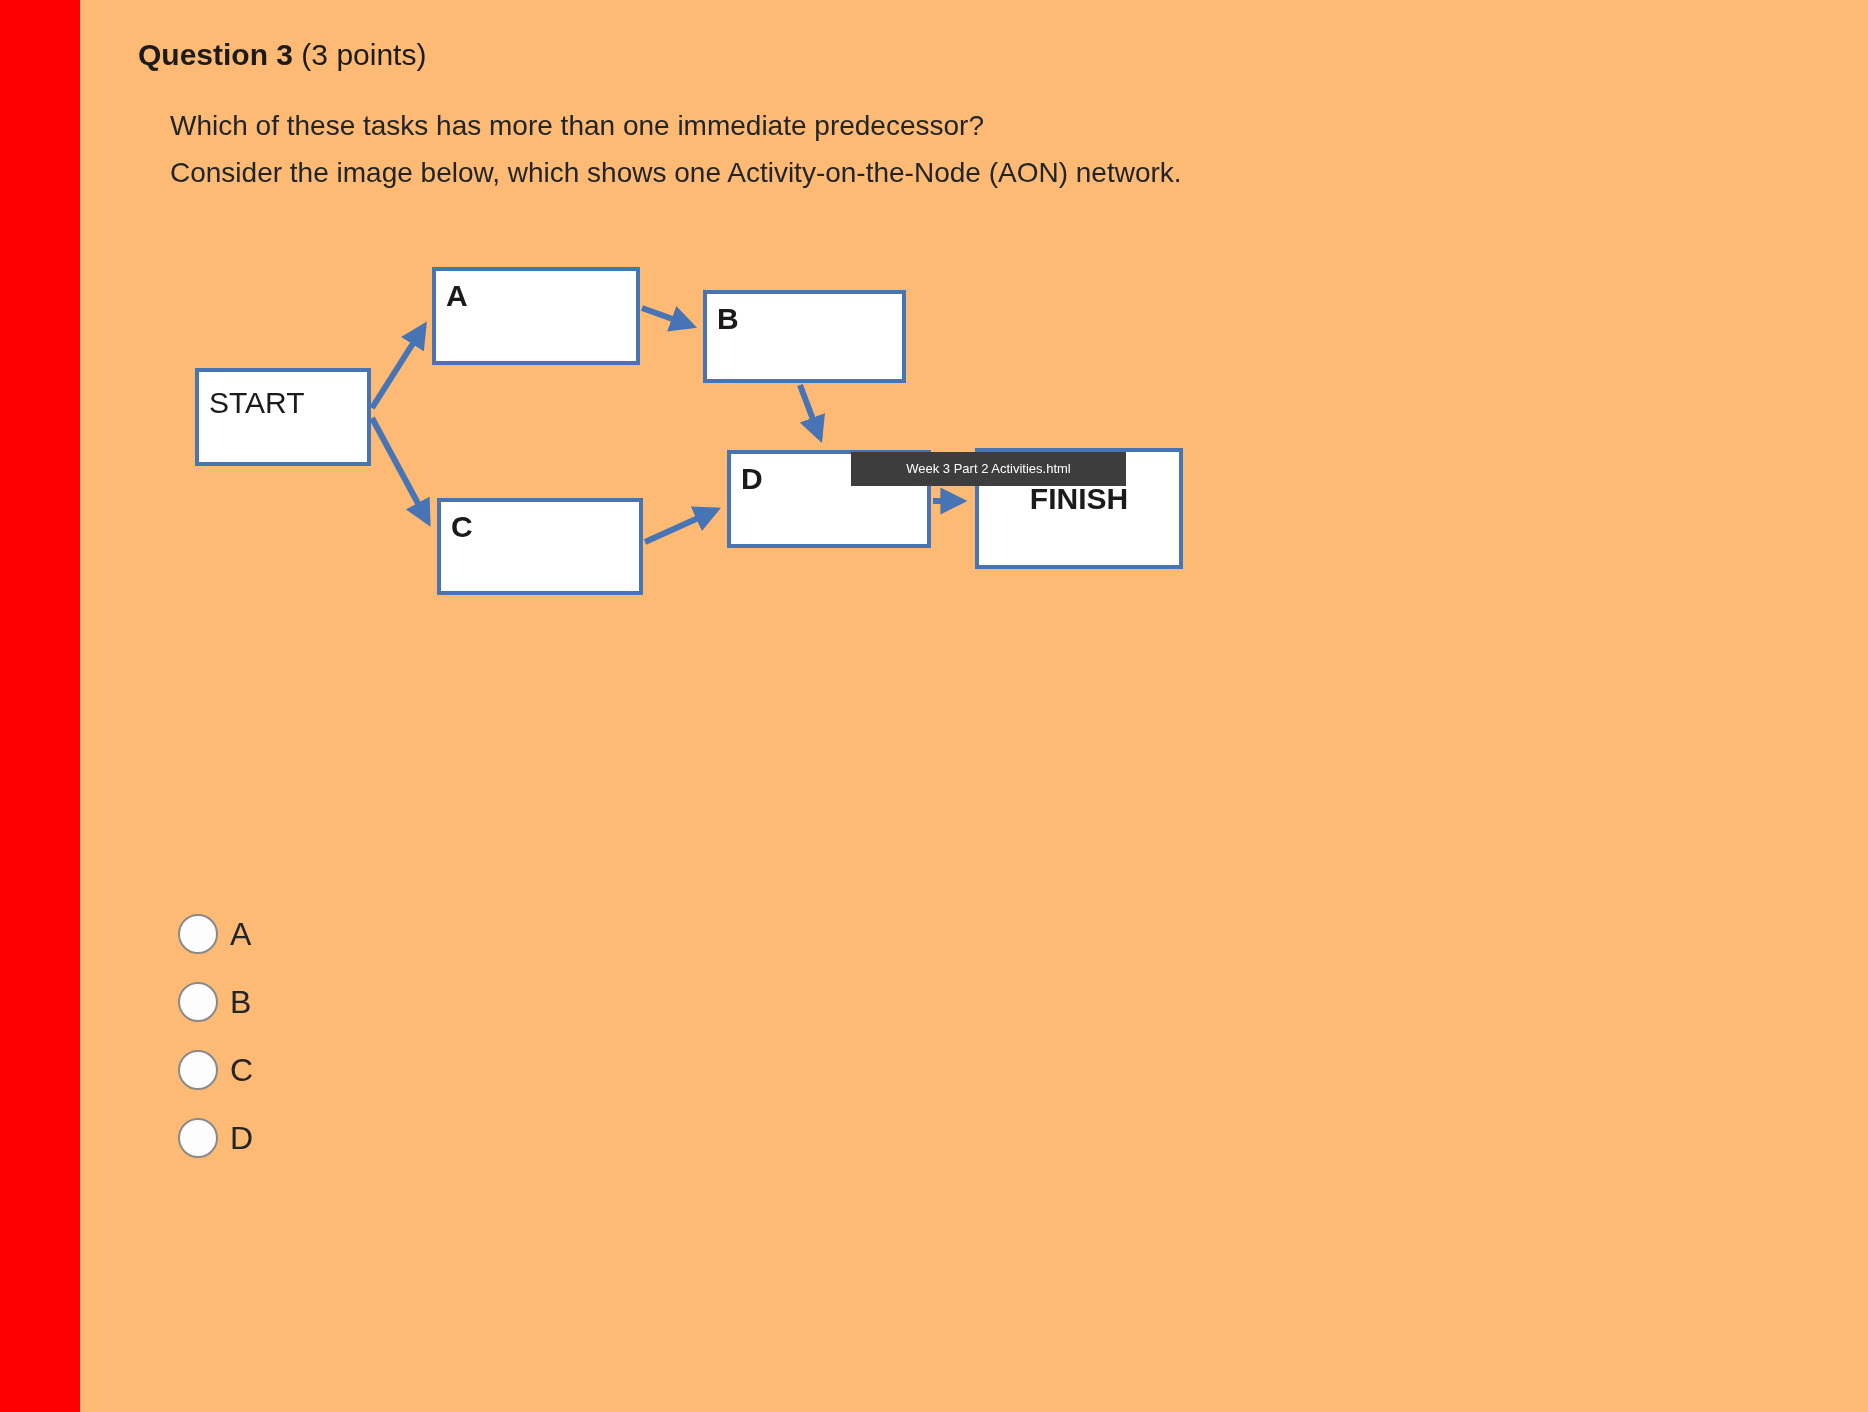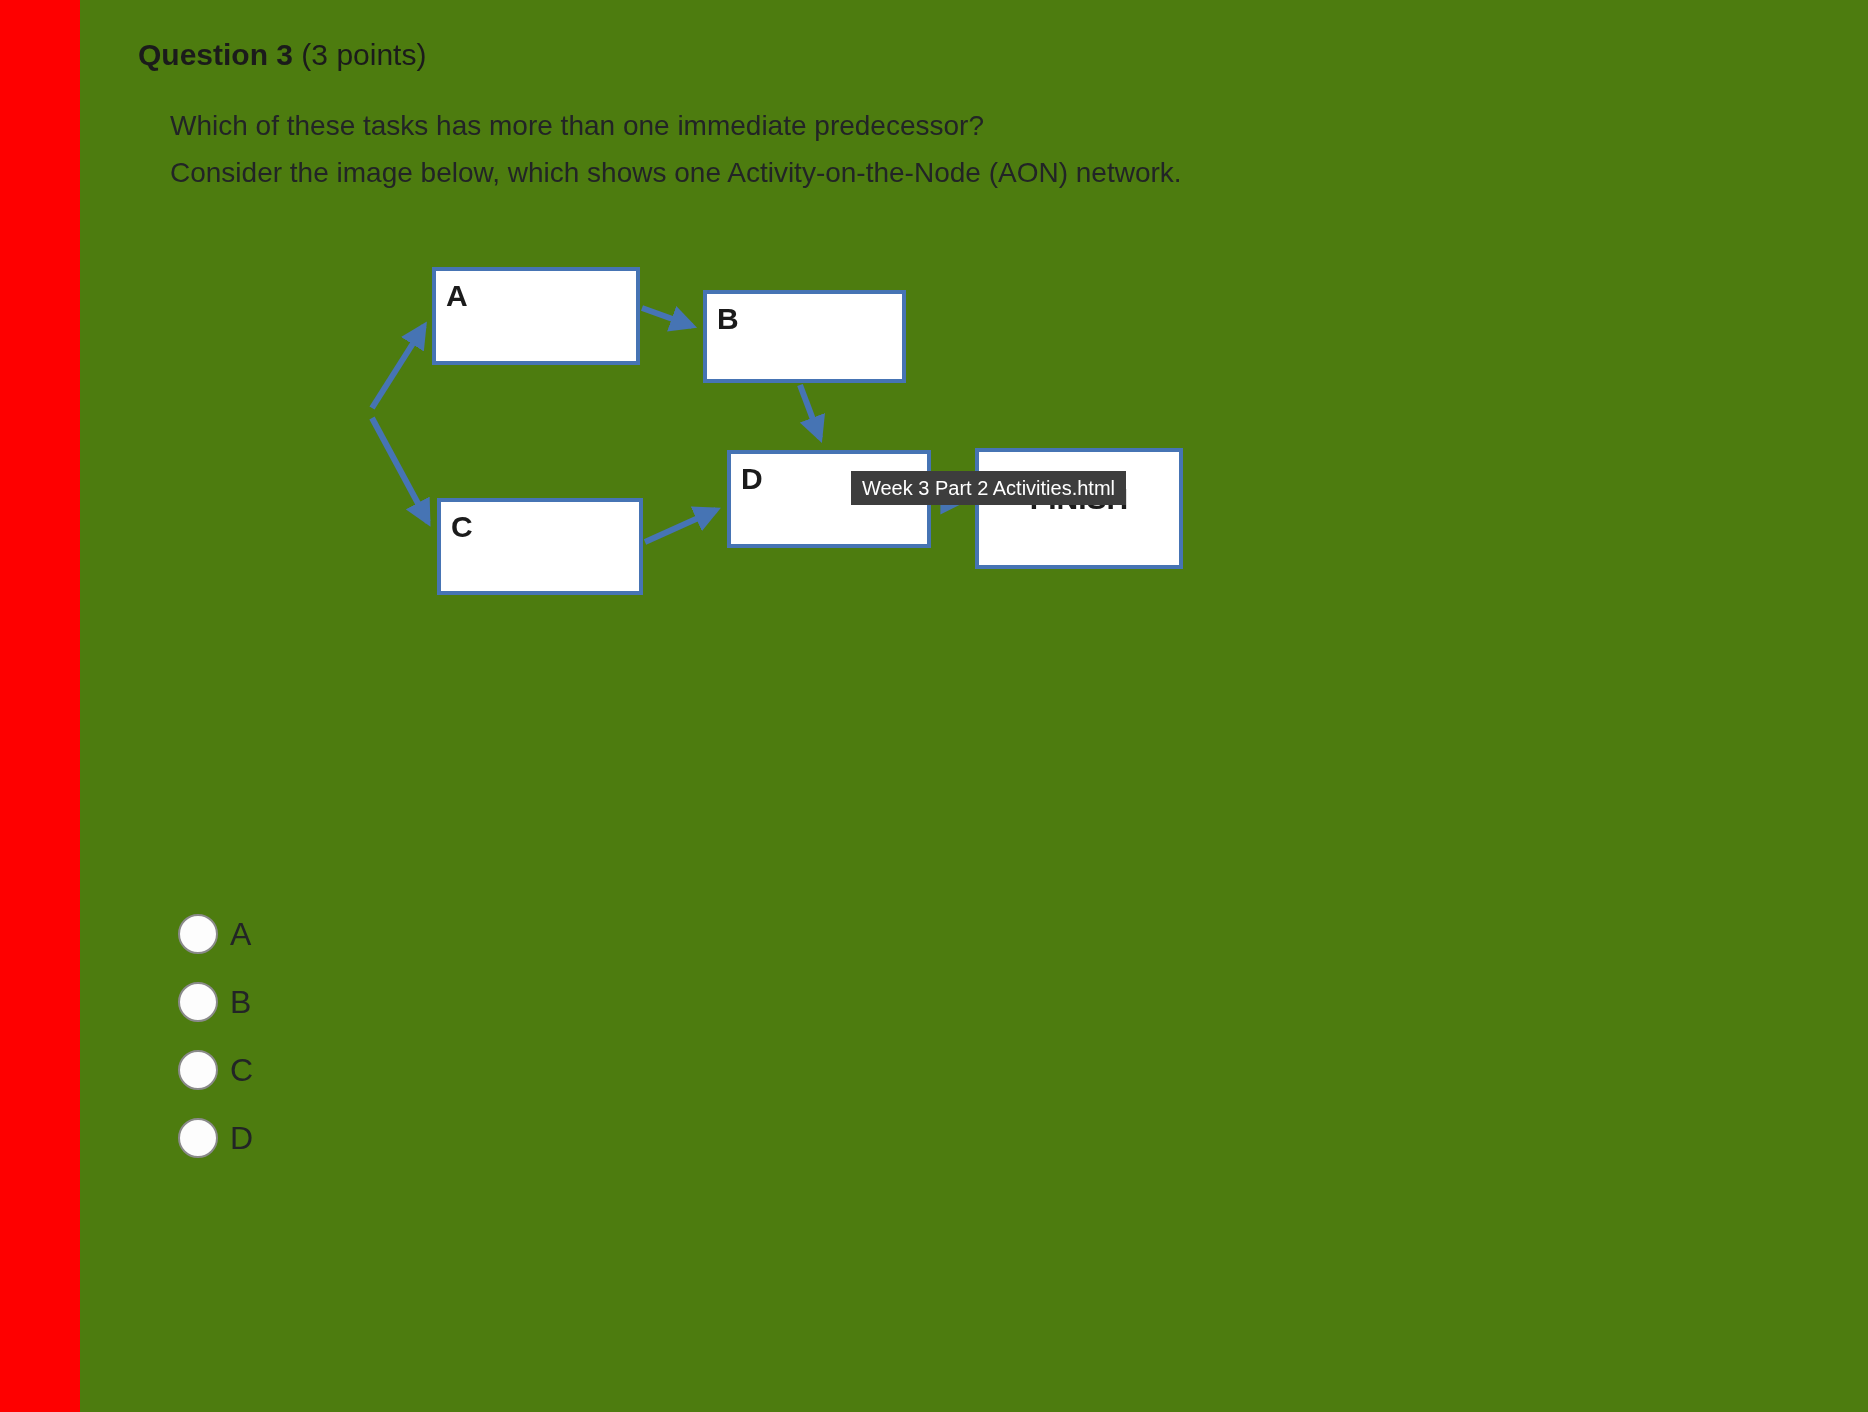--- a/index.html
+++ b/index.html
@@ -1,21 +1,21 @@
 <!DOCTYPE html>
 <html><head>
 <meta charset="utf-8">
 <style>
   * { margin: 0; padding: 0; box-sizing: border-box; }
   html, body { background: #ffffff; font-family: "Liberation Sans", sans-serif; }
   .canvas {
     position: relative;
     width: 1868px;
     height: 1412px;
-    background: #4d7c0f;
+    background: #fdba74;
     overflow: hidden;
   }
   .accent-bar {
     position: absolute;
     left: 0; top: 0;
     width: 80px; height: 1412px;
     background: #fe0000;
   }
   .question-title {
     position: absolute;
@@ -55,25 +55,25 @@
   }
   .node-start { left: 195px; top: 368px; width: 176px; height: 98px; font-weight: 400; padding-top: 14px; }
   .node-a     { left: 432px; top: 267px; width: 208px; height: 98px; }
   .node-b     { left: 703px; top: 290px; width: 203px; height: 93px; }
   .node-c     { left: 437px; top: 498px; width: 206px; height: 97px; }
   .node-d     { left: 727px; top: 450px; width: 204px; height: 98px; }
   .node-finish{ left: 975px; top: 448px; width: 208px; height: 121px; text-align: center; padding: 30px 0 0 0; }
 
   .tooltip {
     position: absolute;
-    left: 851px; top: 471px;
+    left: 851px; top: 452px;
     width: 275px; height: 34px;
     background: #3d3d3d;
     color: #ffffff;
-    font-size: 20px;
+    font-size: 13px;
     line-height: 34px;
     text-align: center;
     white-space: nowrap;
     z-index: 5;
   }
 
   .options {
     position: absolute;
     left: 178px; top: 912px;
   }
@@ -120,20 +120,21 @@
         </marker>
       </defs>
       <line x1="372" y1="408" x2="424" y2="326" stroke="#4674b4" stroke-width="6" marker-end="url(#arrow)"></line>
       <line x1="372" y1="418" x2="428" y2="522" stroke="#4674b4" stroke-width="6" marker-end="url(#arrow)"></line>
       <line x1="642" y1="308" x2="692" y2="326" stroke="#4674b4" stroke-width="6" marker-end="url(#arrow)"></line>
       <line x1="800" y1="385" x2="820" y2="438" stroke="#4674b4" stroke-width="6" marker-end="url(#arrow)"></line>
       <line x1="645" y1="542" x2="716" y2="510" stroke="#4674b4" stroke-width="6" marker-end="url(#arrow)"></line>
       <line x1="933" y1="501" x2="962" y2="501" stroke="#4674b4" stroke-width="6" marker-end="url(#arrow)"></line>
     </svg>
 
+    <div class="node node-start">START</div>
     <div class="node node-a">A</div>
     <div class="node node-b">B</div>
     <div class="node node-c">C</div>
     <div class="node node-d">D</div>
     <div class="node node-finish">FINISH</div>
 
     <div class="tooltip">Week 3 Part 2 Activities.html</div>
   </div>
 
   <div class="options">

